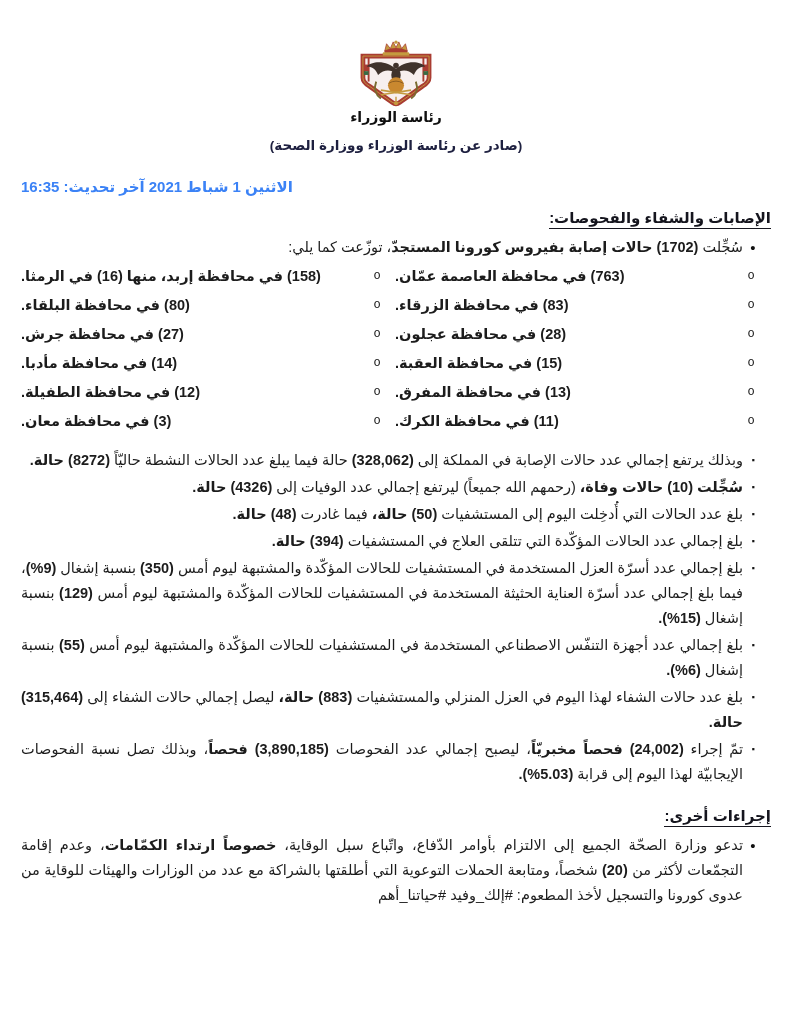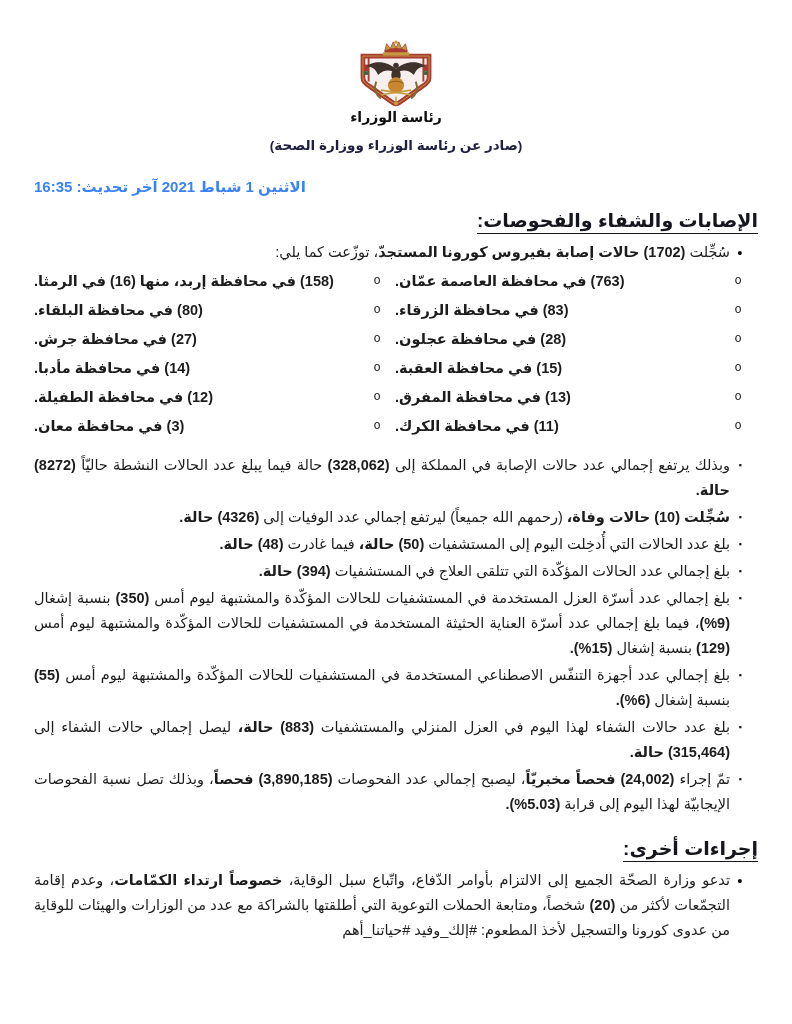--- a/index.html
+++ b/index.html
@@ -1,29 +1,29 @@
 <!DOCTYPE html>
 <html lang="ar" dir="rtl" style="--title_ink: #1e2040; --text_ink: #1c1c1c; --mantle_red: #a93c32; --gold: #c49a3f; --eagle_dark: #3f322b; --globe_amber: #c9882f;"><head>
 <meta charset="utf-8">
 <style>
   html,body{margin:0;padding:0;background:#ffffff;}
   .page{
     width:792px;height:1024px;box-sizing:border-box;margin:0 auto;
-    padding:40px 34px 0;position:relative;overflow:hidden;background:#fff;
+    padding:40px 21px 0;position:relative;overflow:hidden;background:#fff;
     direction:rtl;
     font-family:"Liberation Sans","DejaVu Sans",sans-serif;
     color:var(--text_ink,#1c1c1c);
   }
   .doc-header{text-align:center;}
   .emblem{display:block;margin:0 auto;}
   .calligraphy{font-weight:bold;font-size:14px;color:#101010;margin-top:1px;letter-spacing:1px;}
   .title{font-size:17px;font-weight:bold;color:var(--title_ink,#1e2040);margin:10px 0 0;}
   .subtitle{font-size:13.5px;font-weight:bold;color:var(--title_ink,#1e2040);margin-top:12px;}
   .date-line{text-align:left;font-weight:bold;font-size:15px;margin-top:25px;color:#3b82f6;}
-  .section-title{margin-top:13px;font-weight:bold;font-size:19px;color:#15151e;}
+  .section-title{margin-top:13px;font-weight:bold;font-size:15px;color:#15151e;}
   .section-title > span{display:inline-block;border-bottom:1.6px solid currentColor;padding-bottom:1px;}
   .bullet{display:flex;align-items:flex-start;margin:2px 0;padding-right:8px;}
   .mk{flex:0 0 20px;text-align:center;line-height:25px;color:#111;}
   .mk-disc{font-size:15px;}
   .mk-sq{font-size:9px;}
   .mk-o{font-family:"Liberation Mono","DejaVu Sans Mono",monospace;font-size:12px;}
   .txt{flex:1;margin:0;font-size:14.5px;line-height:25px;text-align:justify;}
   .txt b{font-weight:bold;}
   .gov-grid{display:grid;grid-template-columns:1fr 1fr;padding-right:2px;margin:2px 0 12px;}
   .gov-item{display:flex;align-items:flex-start;}

